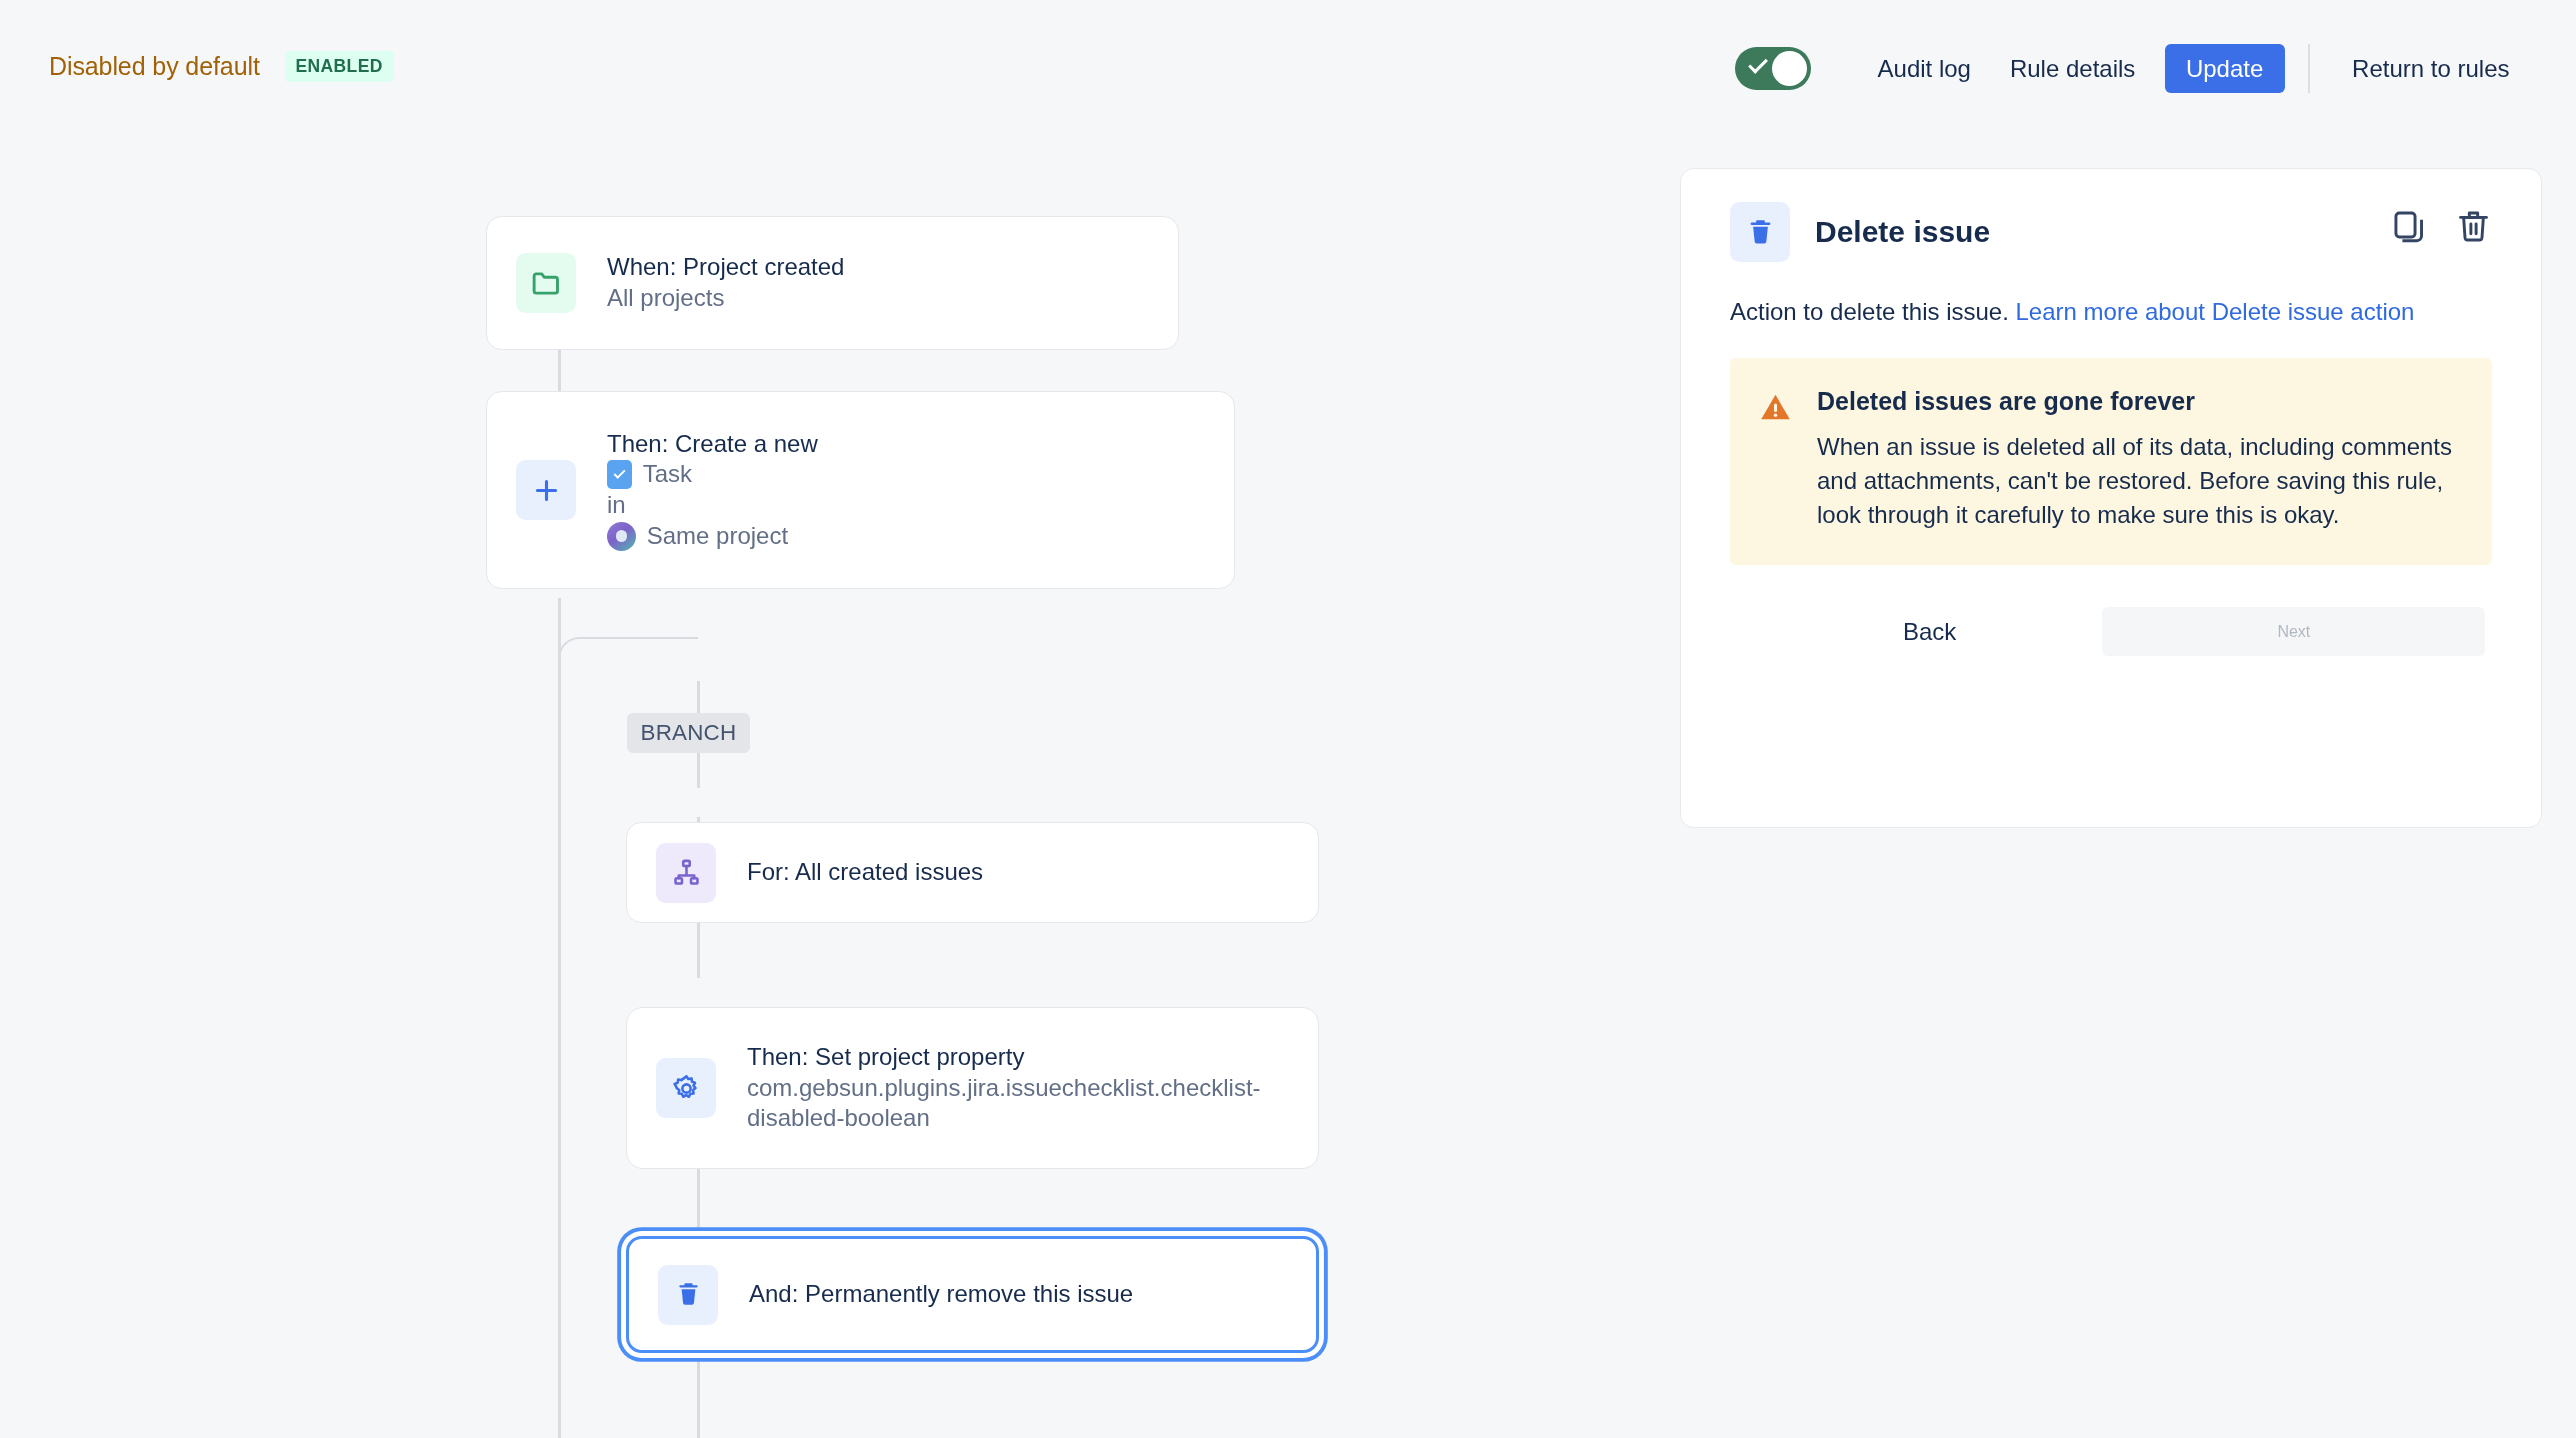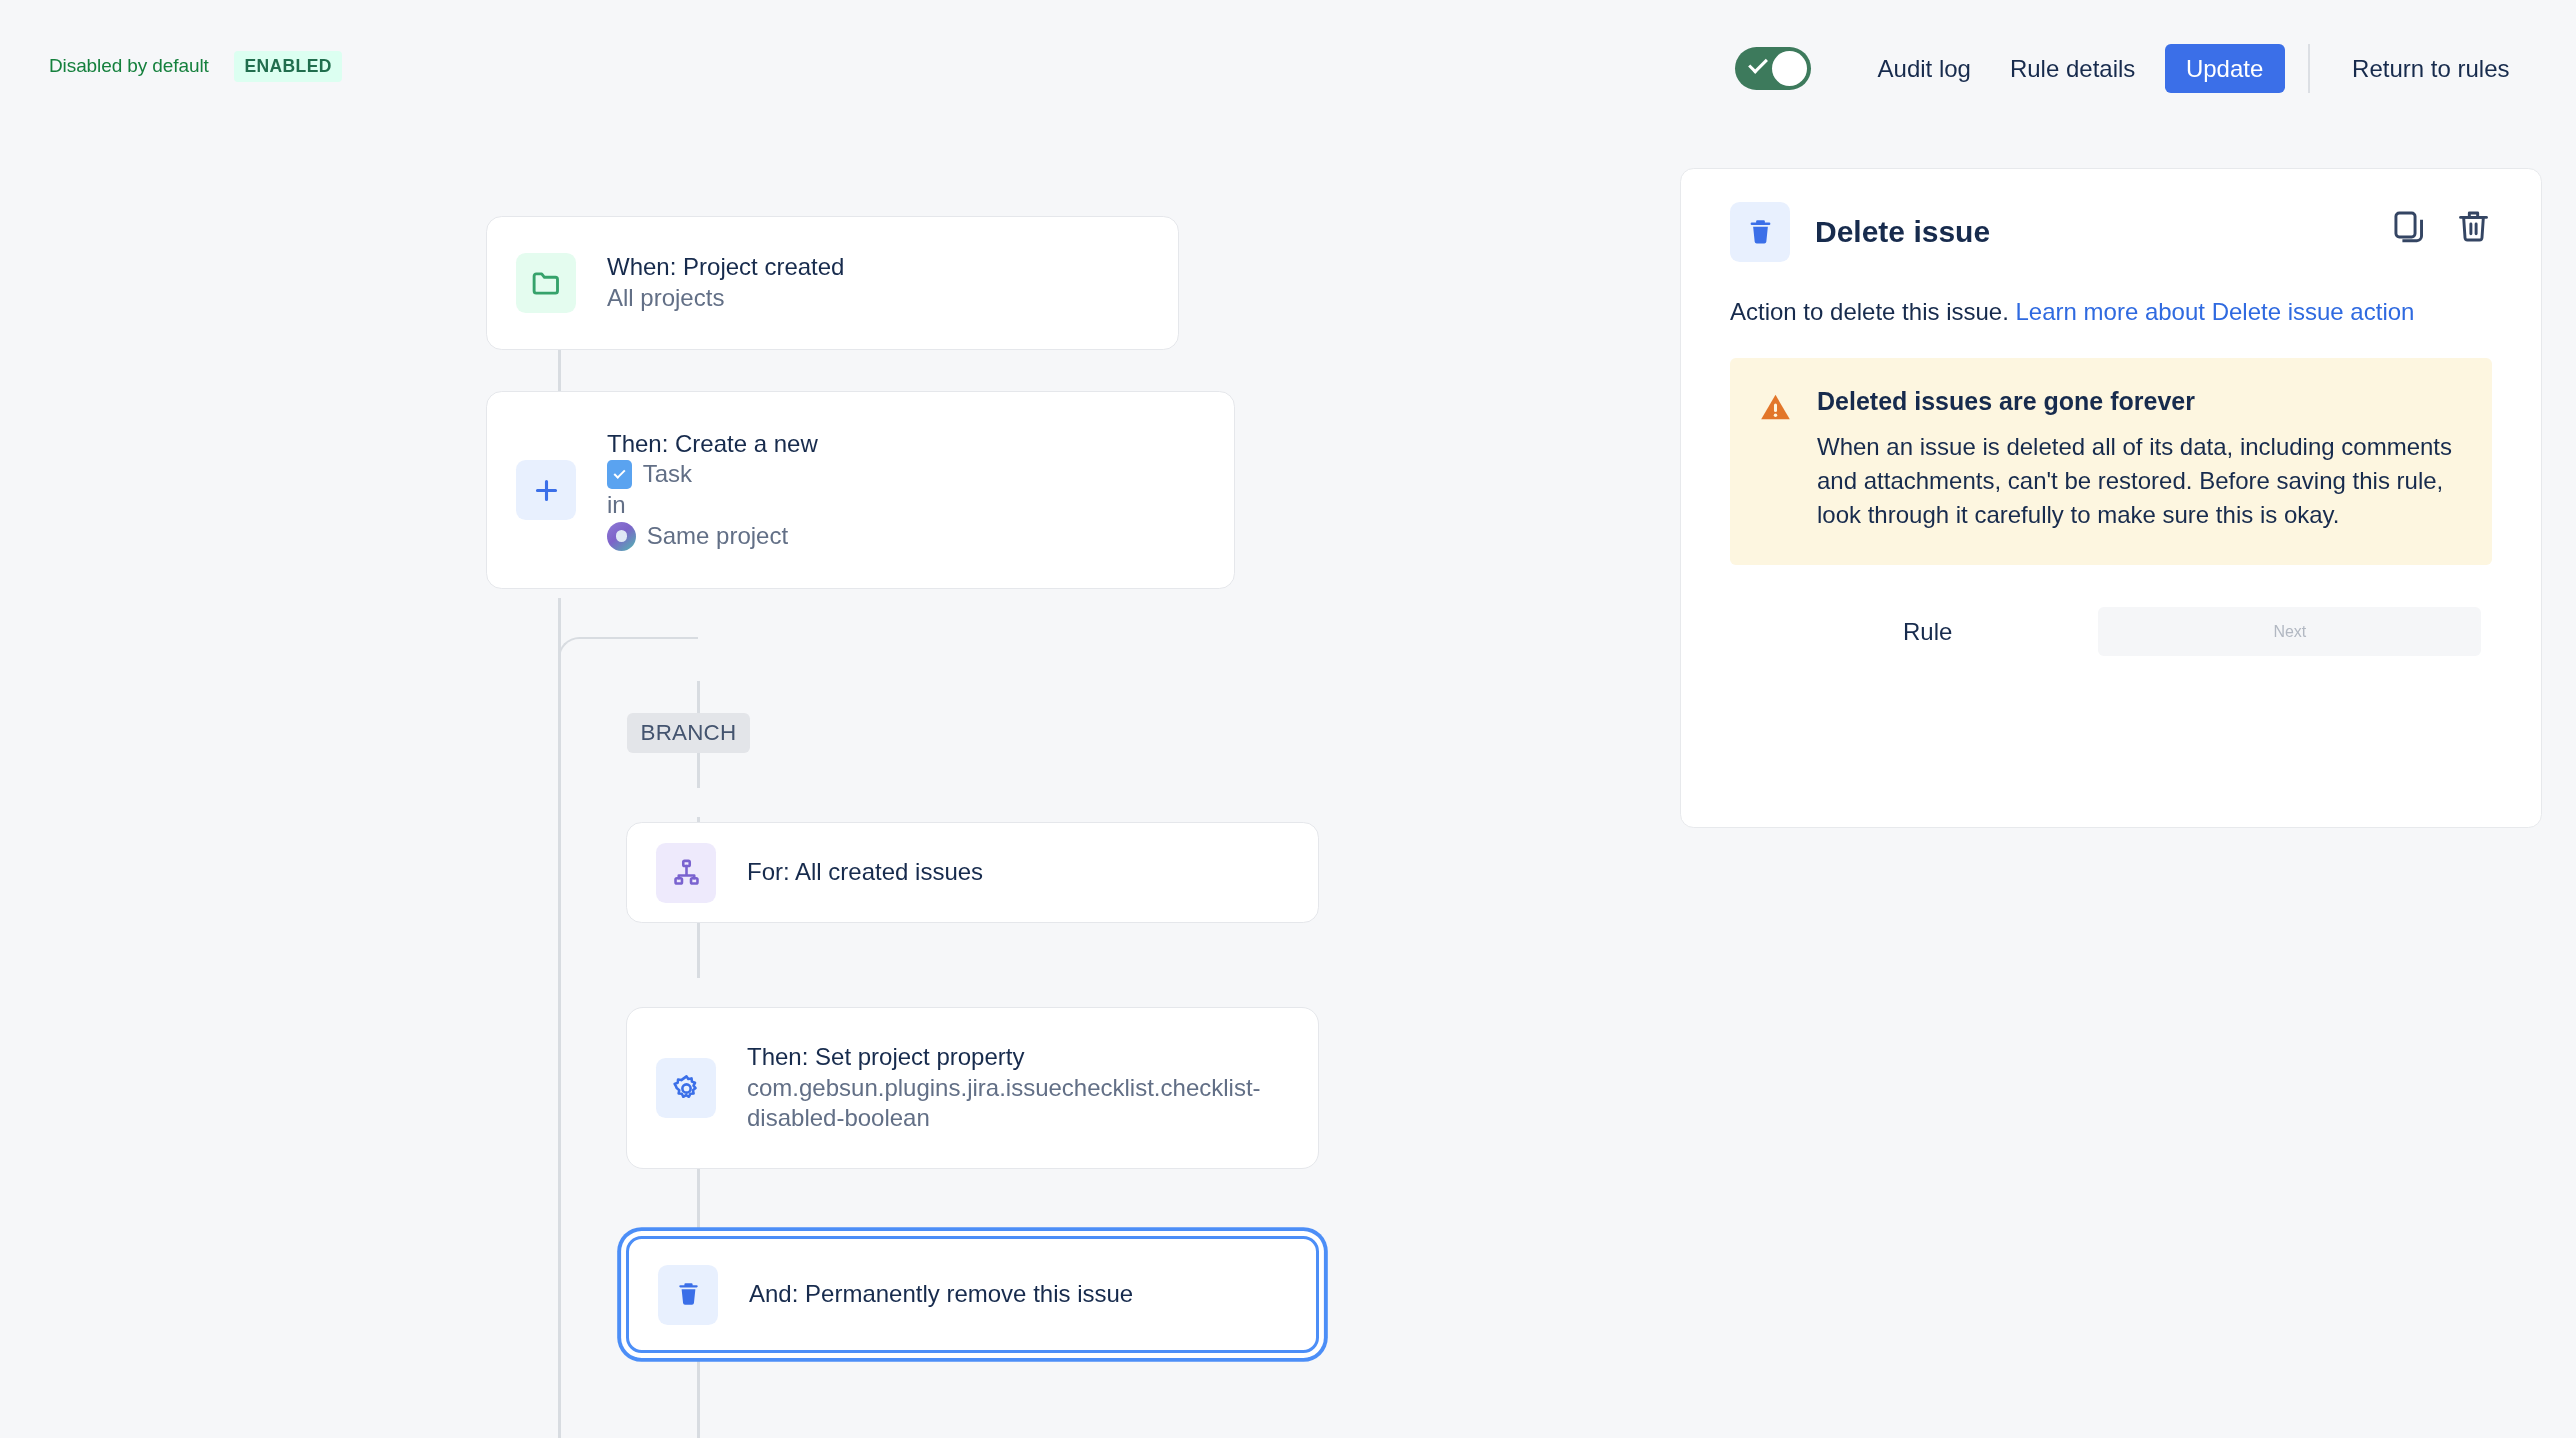--- a/index.html
+++ b/index.html
@@ -14,21 +14,21 @@
   .topbar {
     position: absolute; top: 0; left: 0;
     width: 2576px; height: 151px;
     background: #f6f7f9;
   }
   .topbar-left {
     position: absolute; left: 49px; top: 51px;
     display: flex; align-items: center; gap: 25px;
   }
   .rule-title {
-    font-size: 19px; color: #15803d; font-weight: 400;
+    font-size: 25px; color: #a16207; font-weight: 400;
     letter-spacing: -0.1px;
   }
   .status-badge {
     background: #dcfff1; color: #216e4e;
     font-size: 17.5px; font-weight: 700; letter-spacing: 0.4px;
     padding: 4.9px 10.7px; border-radius: 3.9px;
   }
   .topbar-right {
     position: absolute; right: 47px; top: 44px;
     display: flex; align-items: center; gap: 0px;
@@ -334,18 +334,18 @@
         <circle cx="12" cy="17.6" r="1.25" fill="#fdf6e0"></circle>
       </svg>
     </span>
     <div>
       <div class="warn-title">Deleted issues are gone forever</div>
       <div class="warn-text">When an issue is deleted all of its data, including comments and attachments, can't be restored. Before saving this rule, look through it carefully to make sure this is okay.</div>
     </div>
   </div>
 
   <div class="panel-footer">
-    <button class="btn-back">Rule</button>
+    <button class="btn-back">Back</button>
     <button class="btn-next">Next</button>
   </div>
 
 </div>
 
 
 </body></html>

